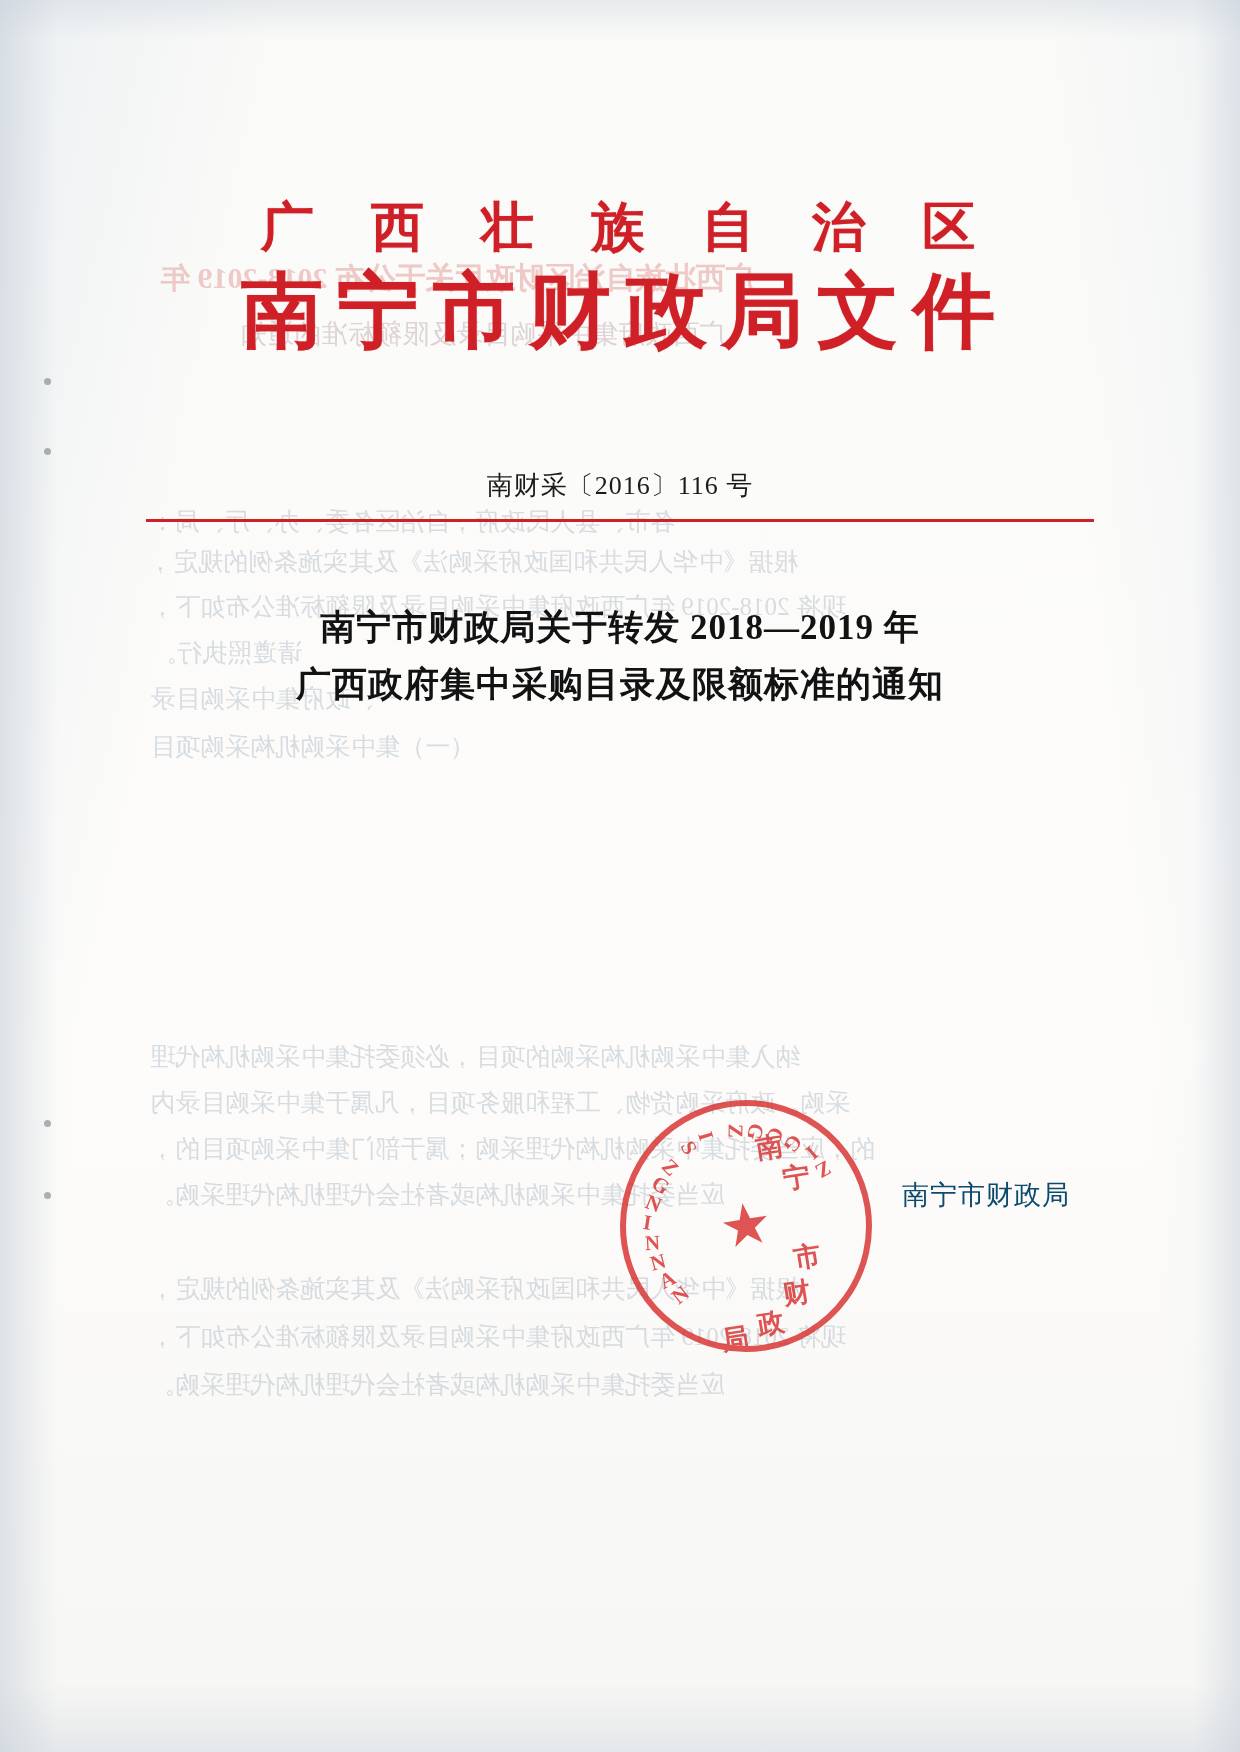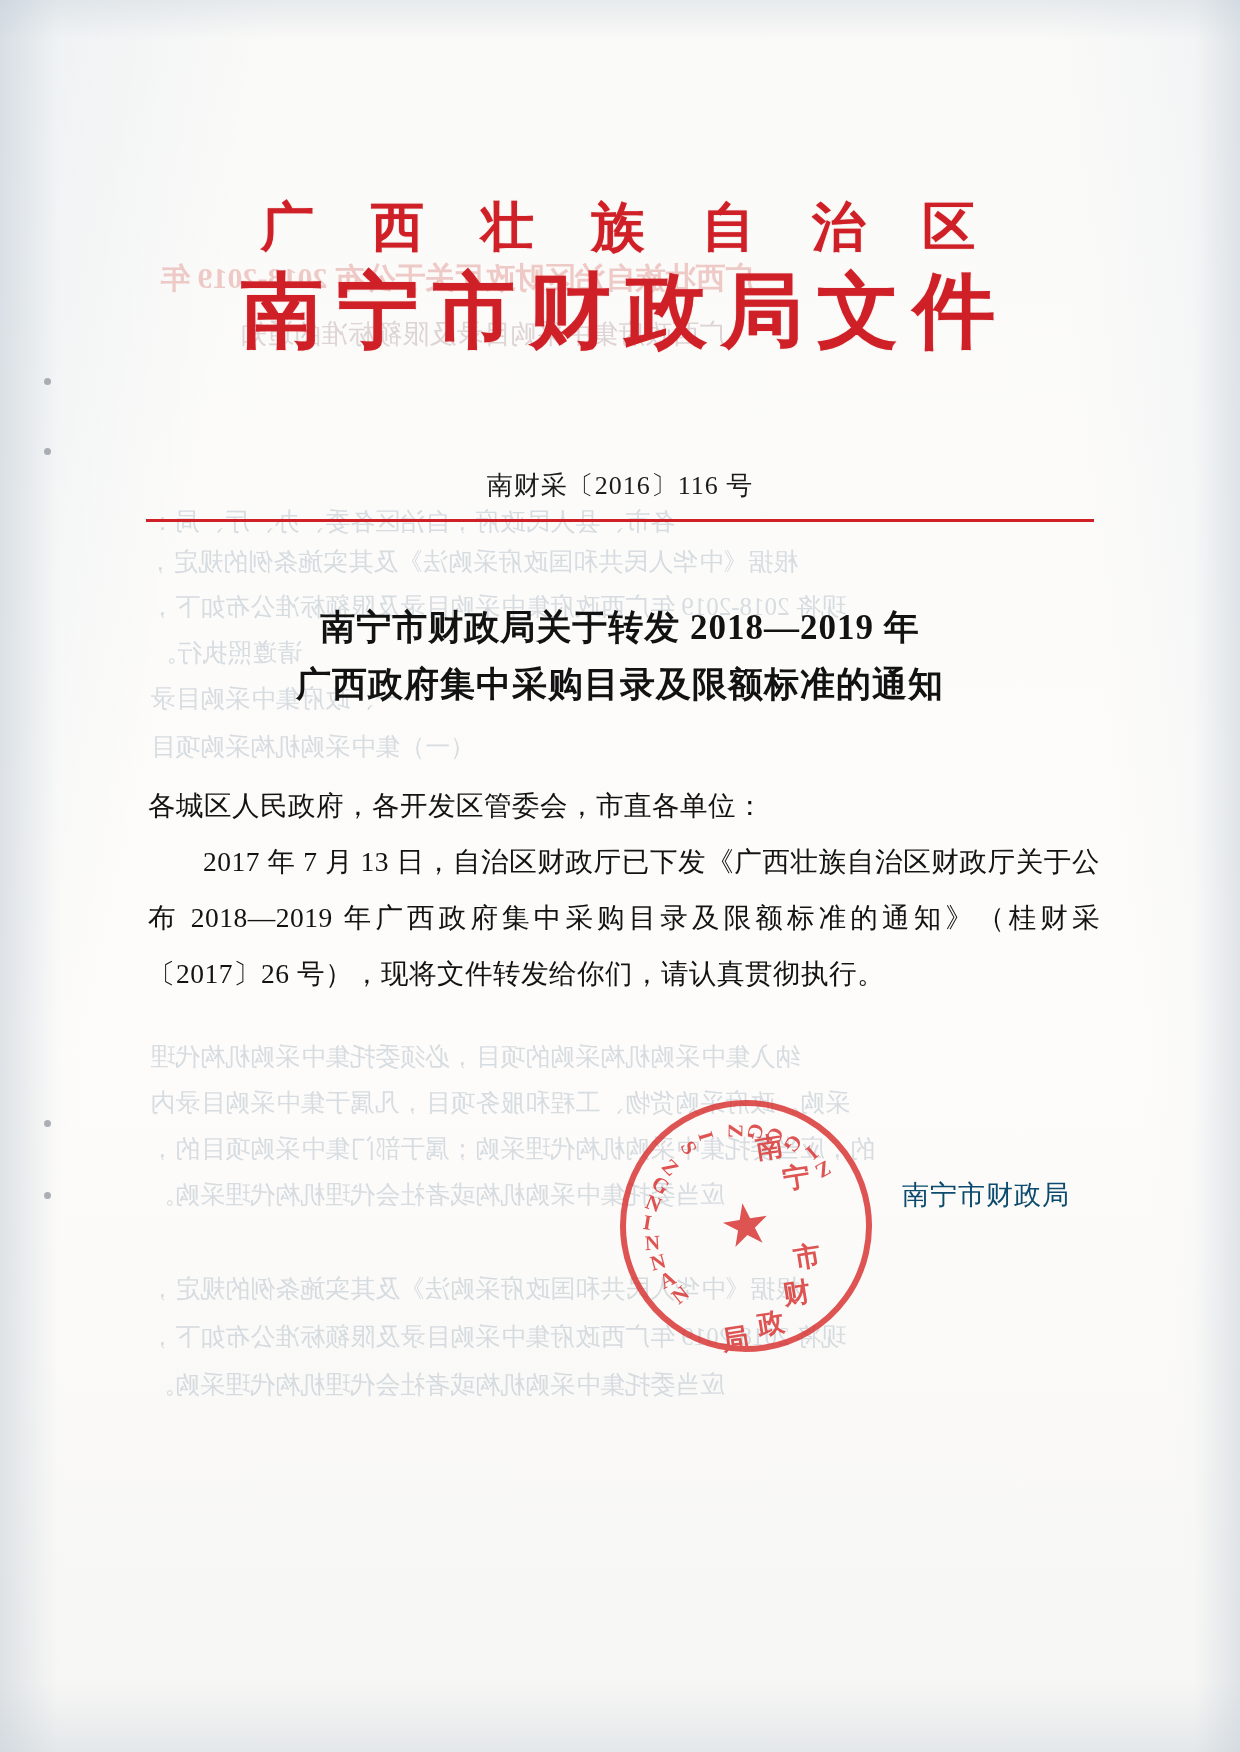--- a/index.html
+++ b/index.html
@@ -262,24 +262,20 @@
   </div>
 
   <div class="doc-number">南财采〔2016〕116 号</div>
   <div class="red-rule"></div>
 
   <div class="doc-title">
     <div>南宁市财政局关于转发 2018—2019 年</div>
     <div>广西政府集中采购目录及限额标准的通知</div>
   </div>
 
-  <div class="doc-body">
-    <p>各城区人民政府，各开发区管委会，市直各单位：</p>
-    <p class="indent">2017 年 7 月 13 日，自治区财政厅已下发《广西壮族自治区财政厅关于公布 2018—2019 年广西政府集中采购目录及限额标准的通知》（桂财采〔2017〕26 号），现将文件转发给你们，请认真贯彻执行。</p>
-  </div>
 
   <div class="seal">
     <div class="seal-text">
       <span style="transform: rotate(-120deg) translate(0,-102px) rotate(90deg);">N</span>
       <span style="transform: rotate(-108deg) translate(0,-102px) rotate(90deg);">A</span>
       <span style="transform: rotate(-96deg) translate(0,-102px) rotate(90deg);">N</span>
       <span style="transform: rotate(-84deg) translate(0,-102px) rotate(90deg);">N</span>
       <span style="transform: rotate(-72deg) translate(0,-102px) rotate(90deg);">I</span>
       <span style="transform: rotate(-60deg) translate(0,-102px) rotate(90deg);">N</span>
       <span style="transform: rotate(-48deg) translate(0,-102px) rotate(90deg);">G</span>

